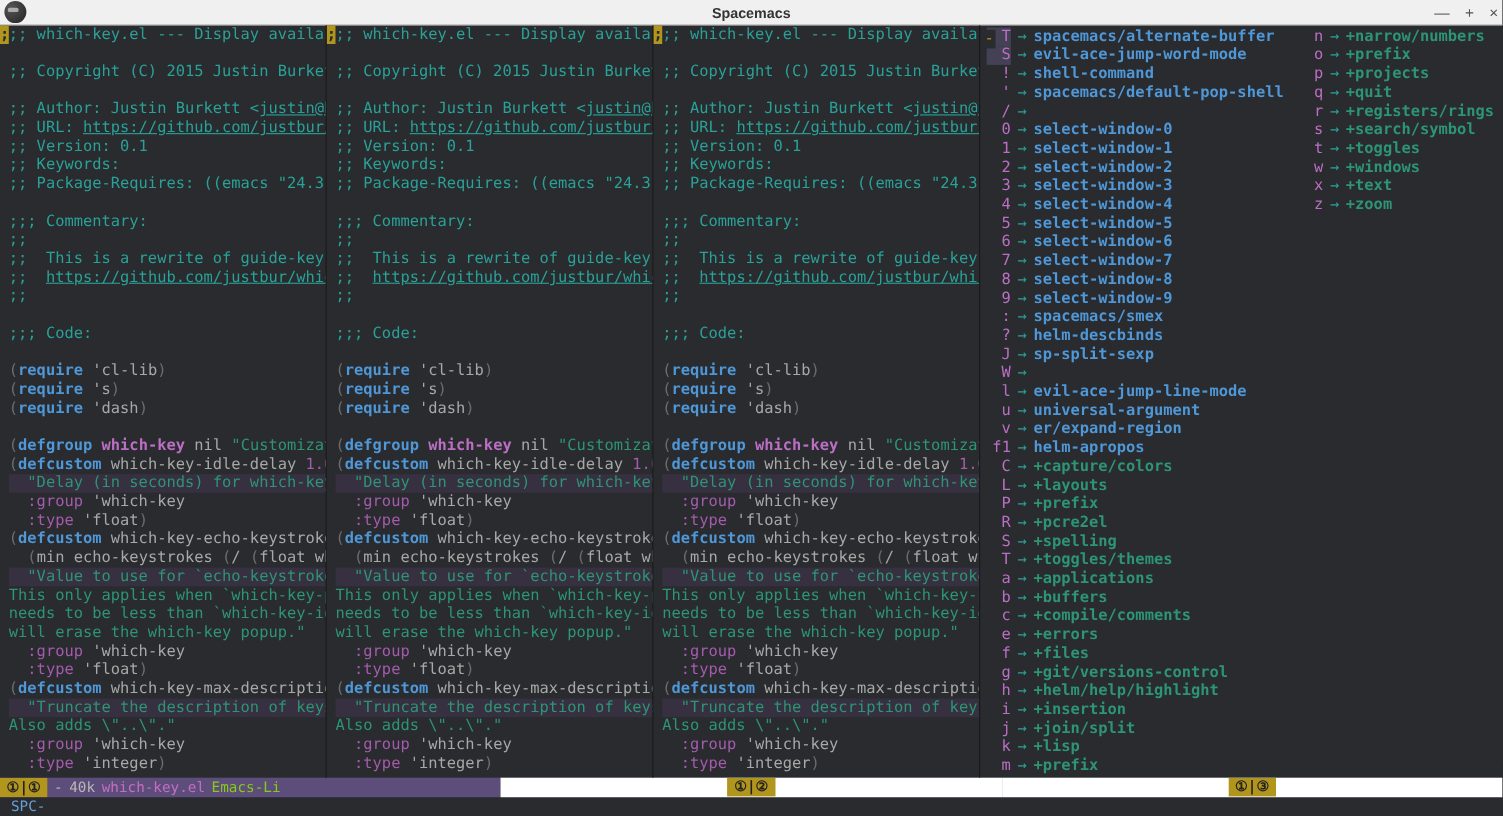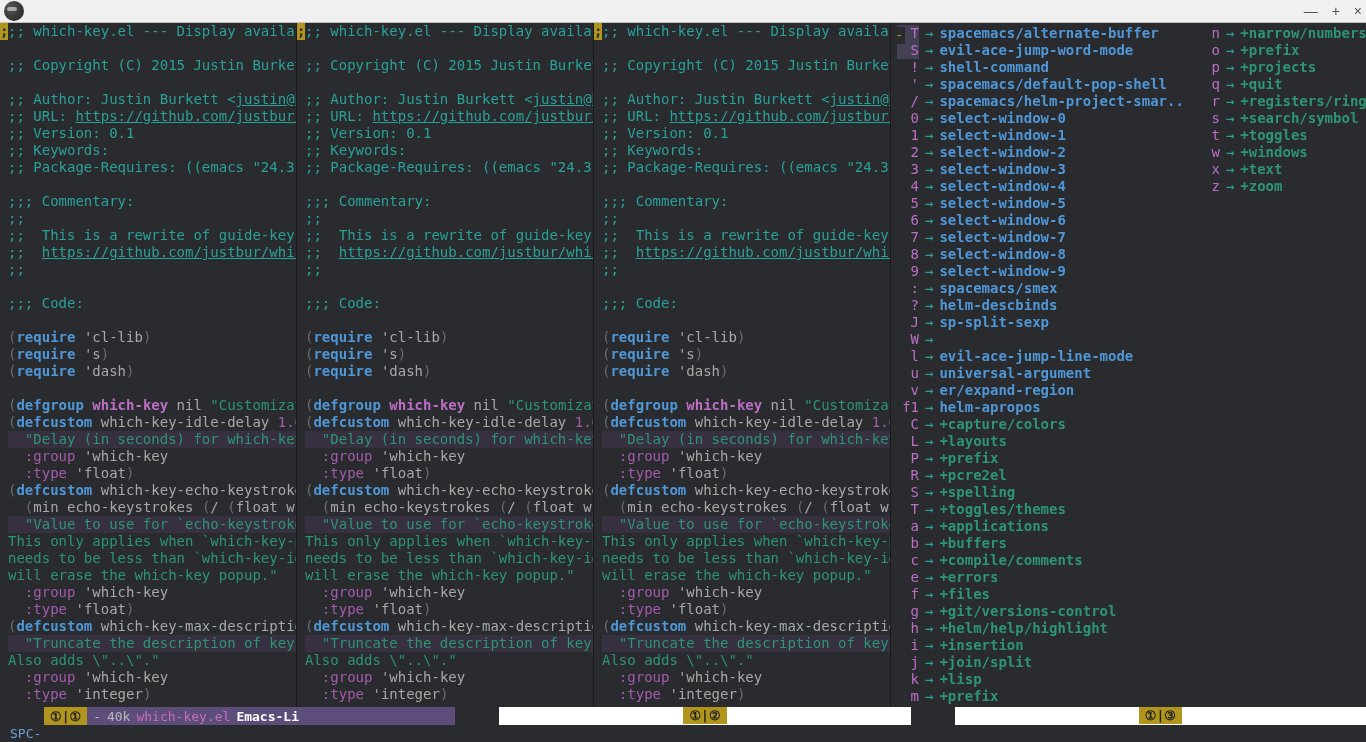--- a/index.html
+++ b/index.html
@@ -105,27 +105,27 @@
 .ml-badge {
   background: #b1951d;
   color: #222;
   padding: 0 6px;
   font-weight: bold;
   height: 100%;
   display: flex;
   align-items: center;
 }
 .ml-name { color: #c56ec3; margin: 0 6px; }
-.ml-mode { color: #ffffff; font-weight: bold; }
+.ml-mode { color: #84cc16; }
 .ml-text { margin: 0 6px; }
 
 .bottombar {
   display: flex;
 }
-.bottombar .modeline { flex: 1; margin-left: 44px; }
+.bottombar .modeline { flex: 1; }
 
 .minibuffer {
   height: 18px;
   background: #292b2e;
   color: #6aa0d8;
   padding-left: 10px;
   font-size: 13px;
 }
 
 .whichkey {
@@ -144,20 +144,21 @@
 .wk-key.hl { background: #444155; }
 .wk-arrow { color: #2aa198; padding: 0 6px; }
 .wk-cmd { color: #4f97d7; font-weight: bold; }
 .wk-prefix { color: #2d9574; font-weight: bold; }
 </style>
 </head>
 <body>
 
 <div class="titlebar">
   <div class="app-icon"></div>
+  <div class="title">Spacemacs</div>
   <div class="winbtns">
     <span>—</span>
     <span>+</span>
     <span>×</span>
   </div>
 </div>
 
 <div class="main-area">
 
   <div class="pane">
@@ -176,21 +177,21 @@
   </div>
 
   <div class="whichkey">
     <div style="color:#b1951d;background:#292b2e;position:absolute;top:27px;left:895px;width:10px;height:17px">-</div>
     <div class="wk-columns">
       <div class="wk-col" id="wkcol1">
           <div class="wk-row"><span class="wk-key hl">T</span><span class="wk-arrow">→</span><span class="wk-cmd">spacemacs/alternate-buffer</span></div>
           <div class="wk-row"><span class="wk-key hl">S</span><span class="wk-arrow">→</span><span class="wk-cmd">evil-ace-jump-word-mode</span></div>
           <div class="wk-row"><span class="wk-key">!</span><span class="wk-arrow">→</span><span class="wk-cmd">shell-command</span></div>
           <div class="wk-row"><span class="wk-key">'</span><span class="wk-arrow">→</span><span class="wk-cmd">spacemacs/default-pop-shell</span></div>
-          <div class="wk-row"><span class="wk-key">/</span><span class="wk-arrow">→</span><span class="wk-cmd">spacemacs/helm-project-smar..</span></div>
+          <div class="wk-row"><span class="wk-key">/</span><span class="wk-arrow">→</span></div>
           <div class="wk-row"><span class="wk-key">0</span><span class="wk-arrow">→</span><span class="wk-cmd">select-window-0</span></div>
           <div class="wk-row"><span class="wk-key">1</span><span class="wk-arrow">→</span><span class="wk-cmd">select-window-1</span></div>
           <div class="wk-row"><span class="wk-key">2</span><span class="wk-arrow">→</span><span class="wk-cmd">select-window-2</span></div>
           <div class="wk-row"><span class="wk-key">3</span><span class="wk-arrow">→</span><span class="wk-cmd">select-window-3</span></div>
           <div class="wk-row"><span class="wk-key">4</span><span class="wk-arrow">→</span><span class="wk-cmd">select-window-4</span></div>
           <div class="wk-row"><span class="wk-key">5</span><span class="wk-arrow">→</span><span class="wk-cmd">select-window-5</span></div>
           <div class="wk-row"><span class="wk-key">6</span><span class="wk-arrow">→</span><span class="wk-cmd">select-window-6</span></div>
           <div class="wk-row"><span class="wk-key">7</span><span class="wk-arrow">→</span><span class="wk-cmd">select-window-7</span></div>
           <div class="wk-row"><span class="wk-key">8</span><span class="wk-arrow">→</span><span class="wk-cmd">select-window-8</span></div>
           <div class="wk-row"><span class="wk-key">9</span><span class="wk-arrow">→</span><span class="wk-cmd">select-window-9</span></div>

